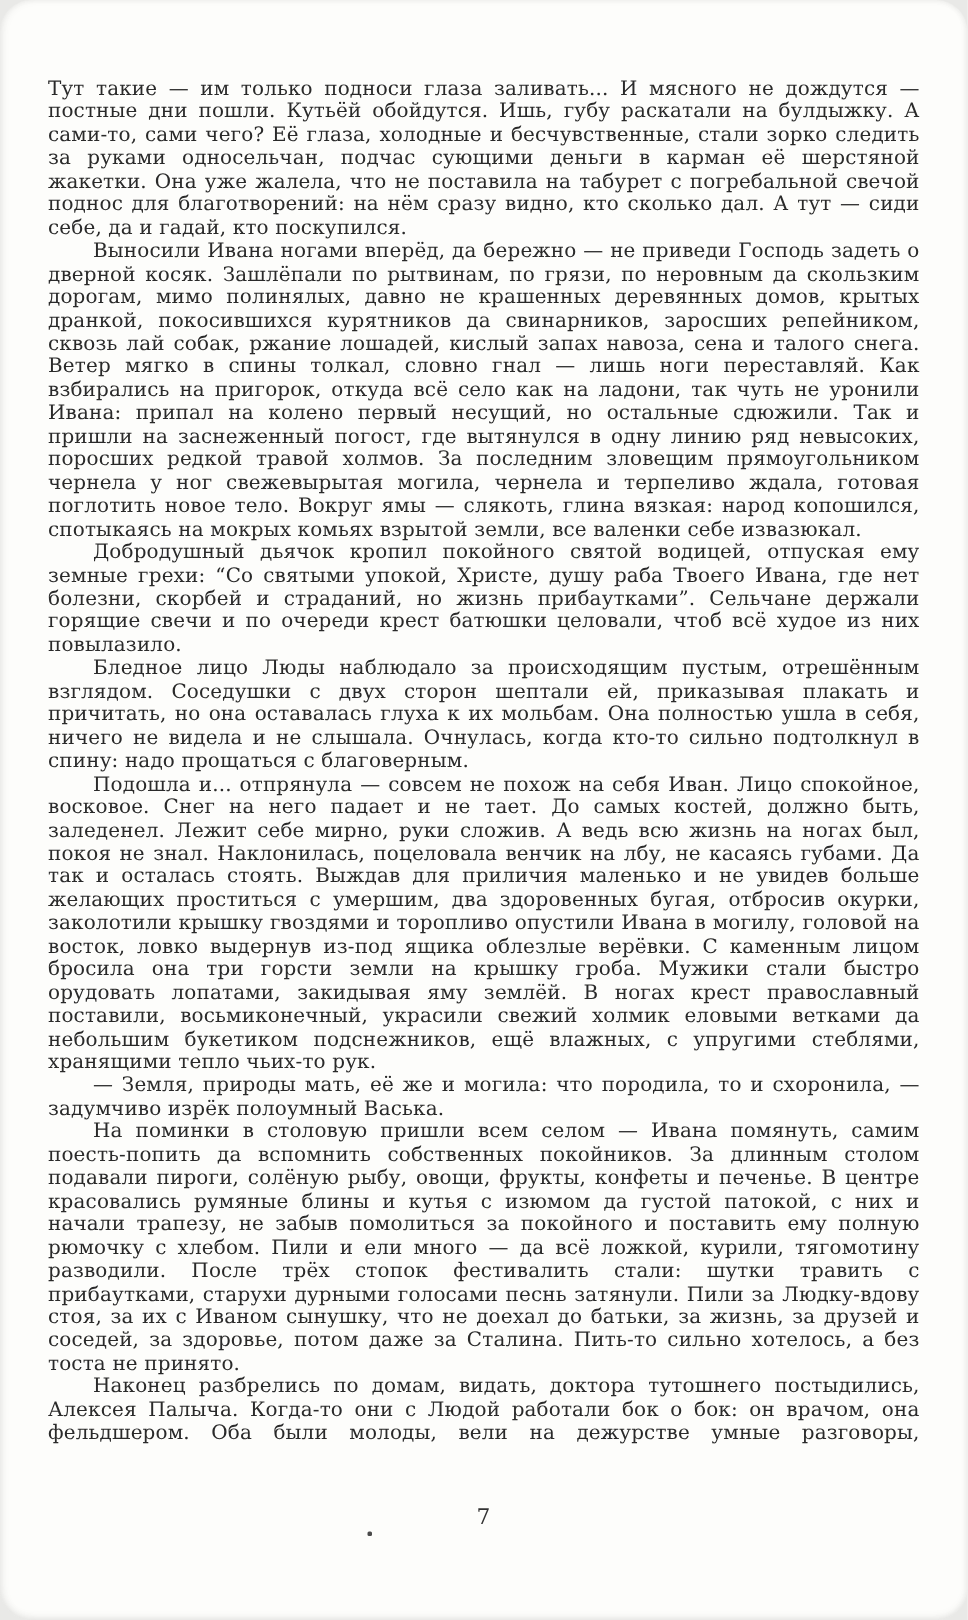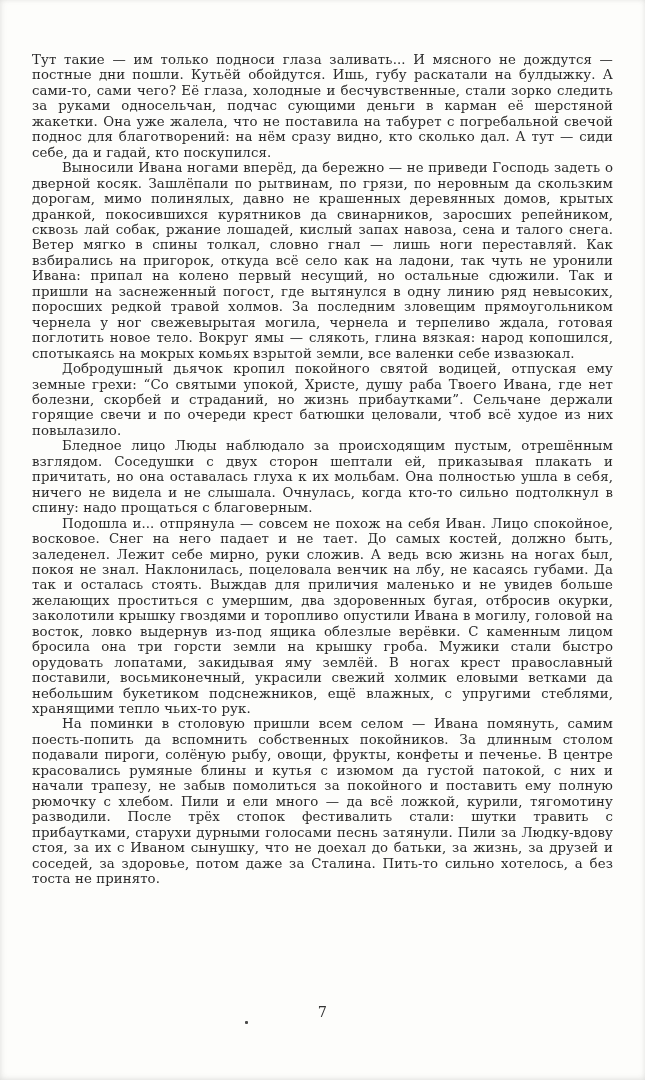--- a/index.html
+++ b/index.html
@@ -13,20 +13,21 @@
     height: 1080px;
     margin: 0 auto;
     background: #fdfdfb;
     overflow: hidden;
     box-shadow:
       inset 2px 0 6px rgba(0,0,0,0.05),
       inset -1px 0 4px rgba(0,0,0,0.04),
       inset 0 -2px 6px rgba(0,0,0,0.05);
     font-family: "DejaVu Serif", "Liberation Serif", serif;
     color: #2a2a2a;
+    border-radius: 21px;
   }
   .text-block {
     position: absolute;
     left: 32px;
     top: 52px;
     width: 581px;
     font-size: 13.3px;
     line-height: 15.45px;
     letter-spacing: 0.1px;
   }
@@ -67,17 +68,19 @@
 </head>
 <body>
 
 <div class="scan-page">
   <div class="text-block">
     <p class="para flush">Тут такие — им только подноси глаза заливать... И мясного не дождутся — постные дни пошли. Кутьёй обойдутся. Ишь, губу раскатали на булдыжку. А сами-то, сами чего? Её глаза, холодные и бесчувственные, стали зорко следить за руками односельчан, подчас сующими деньги в карман её шерстяной жакетки. Она уже жалела, что не поставила на табурет с погребальной свечой поднос для благотворений: на нём сразу видно, кто сколько дал. А тут — сиди себе, да и гадай, кто поскупился.</p>
     <p class="para">Выносили Ивана ногами вперёд, да бережно — не приведи Господь задеть о дверной косяк. Зашлёпали по рытвинам, по грязи, по неровным да скользким дорогам, мимо полинялых, давно не крашенных деревянных домов, крытых дранкой, покосившихся курятников да свинарников, заросших репейником, сквозь лай собак, ржание лошадей, кислый запах навоза, сена и талого снега. Ветер мягко в спины толкал, словно гнал — лишь ноги переставляй. Как взбирались на пригорок, откуда всё село как на ладони, так чуть не уронили Ивана: припал на колено первый несущий, но остальные сдюжили. Так и пришли на заснеженный погост, где вытянулся в одну линию ряд невысоких, поросших редкой травой холмов. За последним зловещим прямоугольником чернела у ног свежевырытая могила, чернела и терпеливо ждала, готовая поглотить новое тело. Вокруг ямы — слякоть, глина вязкая: народ копошился, спотыкаясь на мокрых комьях взрытой земли, все валенки себе извазюкал.</p>
     <p class="para">Добродушный дьячок кропил покойного святой водицей, отпуская ему земные грехи: “Со святыми упокой, Христе, душу раба Твоего Ивана, где нет болезни, скорбей и страданий, но жизнь прибаутками”. Сельчане держали горящие свечи и по очереди крест батюшки целовали, чтоб всё худое из них повылазило.</p>
     <p class="para">Бледное лицо Люды наблюдало за происходящим пустым, отрешённым взглядом. Соседушки с двух сторон шептали ей, приказывая плакать и причитать, но она оставалась глуха к их мольбам. Она полностью ушла в себя, ничего не видела и не слышала. Очнулась, когда кто-то сильно подтолкнул в спину: надо прощаться с благоверным.</p>
     <p class="para">Подошла и... отпрянула — совсем не похож на себя Иван. Лицо спокойное, восковое. Снег на него падает и не тает. До самых костей, должно быть, заледенел. Лежит себе мирно, руки сложив. А ведь всю жизнь на ногах был, покоя не знал. Наклонилась, поцеловала венчик на лбу, не касаясь губами. Да так и осталась стоять. Выждав для приличия маленько и не увидев больше желающих проститься с умершим, два здоровенных бугая, отбросив окурки, заколотили крышку гвоздями и торопливо опустили Ивана в могилу, головой на восток, ловко выдернув из-под ящика облезлые верёвки. С каменным лицом бросила она три горсти земли на крышку гроба. Мужики стали быстро орудовать лопатами, закидывая яму землёй. В ногах крест православный поставили, восьмиконечный, украсили свежий холмик еловыми ветками да небольшим букетиком подснежников, ещё влажных, с упругими стеблями, хранящими тепло чьих-то рук.</p>
+    <p class="para">— Земля, природы мать, её же и могила: что породила, то и схоронила, — задумчиво изрёк полоумный Васька.</p>
     <p class="para">На поминки в столовую пришли всем селом — Ивана помянуть, самим поесть-попить да вспомнить собственных покойников. За длинным столом подавали пироги, солёную рыбу, овощи, фрукты, конфеты и печенье. В центре красовались румяные блины и кутья с изюмом да густой патокой, с них и начали трапезу, не забыв помолиться за покойного и поставить ему полную рюмочку с хлебом. Пили и ели много — да всё ложкой, курили, тягомотину разводили. После трёх стопок фестивалить стали: шутки травить с прибаутками, старухи дурными голосами песнь затянули. Пили за Людку-вдову стоя, за их с Иваном сынушку, что не доехал до батьки, за жизнь, за друзей и соседей, за здоровье, потом даже за Сталина. Пить-то сильно хотелось, а без тоста не принято.</p>
+    <p class="para justify-last">Наконец разбрелись по домам, видать, доктора тутошнего постыдились, Алексея Палыча. Когда-то они с Людой работали бок о бок: он врачом, она фельдшером. Оба были молоды, вели на дежурстве умные разговоры,</p>
   </div>
   <div class="page-number">7</div>
   <div class="scan-speck"></div>
 </div>
 
 </body></html>

